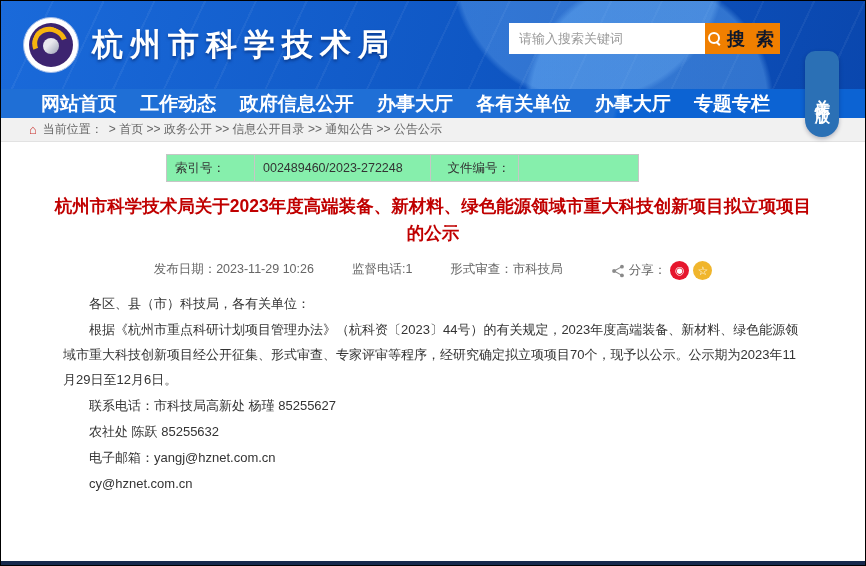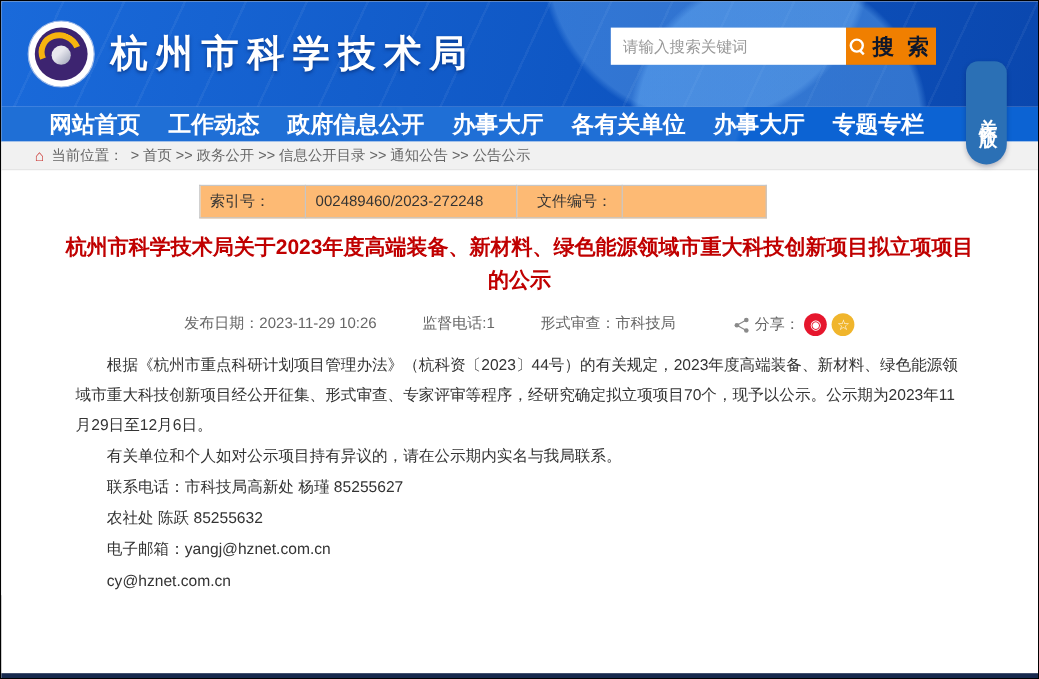--- a/index.html
+++ b/index.html
@@ -89,21 +89,21 @@
   }
   .home-ic { color: #c9302c; font-size: 13px; line-height: 1; }
 
   
   .content { position: relative; padding: 12px 0 0 0; background: #fff; }
 
   table.meta-table {
     border-collapse: collapse; margin: 0 auto 0 165px; font-size: 12.5px; color: #333;
   }
   table.meta-table td {
-    border: 1px solid #c6c6c6; height: 27px; padding: 2px 8px; background: #fdba74;
+    border: 1px solid #c6c6c6; height: 27px; padding: 2px 8px; background: #86efac;
   }
   td.lbl { width: 88px; }
   td.val1 { width: 176px; }
   td.lbl2 { width: 88px; text-align: right; }
   td.val2 { width: 120px; }
 
   .art-title {
     width: 760px; margin: 11px auto 0 auto; text-align: center;
     color: #c00000; font-size: 17.5px; font-weight: bold; line-height: 27px;
   }
@@ -197,22 +197,22 @@
           <circle cx="12.5" cy="13" r="2.2" fill="#8a8a8a"></circle>
           <path d="M3.5 8 L12.5 3 M3.5 8 L12.5 13" stroke="#8a8a8a" stroke-width="1.2" fill="none"></path>
         </svg>
         <span>分享：</span>
         <span class="circ-ic weibo">◉</span>
         <span class="circ-ic qzone">☆</span>
       </span>
     </div>
 
     <div class="body-text">
+      <p>各区、县（市）科技局，各有关单位：</p>
       <p>根据《杭州市重点科研计划项目管理办法》（杭科资〔2023〕44号）的有关规定，2023年度高端装备、新材料、绿色能源领域市重大科技创新项目经公开征集、形式审查、专家评审等程序，经研究确定拟立项项目70个，现予以公示。公示期为2023年11月29日至12月6日。</p>
-      <p>有关单位和个人如对公示项目持有异议的，请在公示期内实名与我局联系。</p>
       <p>联系电话：市科技局高新处 杨瑾 85255627</p>
       <p>农社处 陈跃 85255632</p>
       <p>电子邮箱：yangj@hznet.com.cn</p>
       <p>cy@hznet.com.cn</p>
 
     </div>
 
   </div>
 
   <div class="footer-bar"></div>

